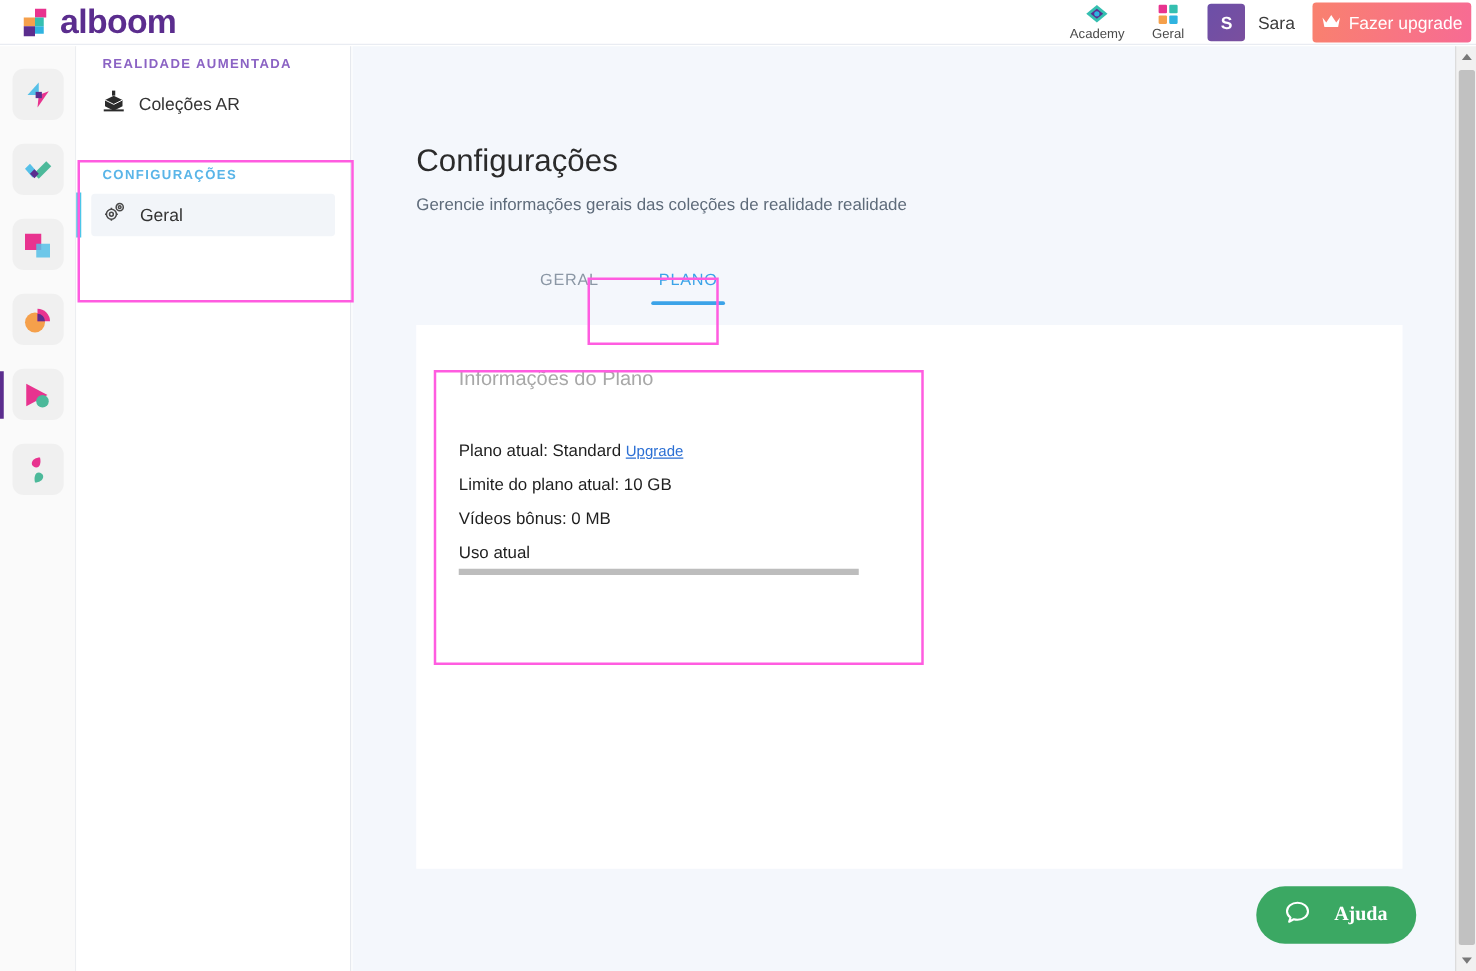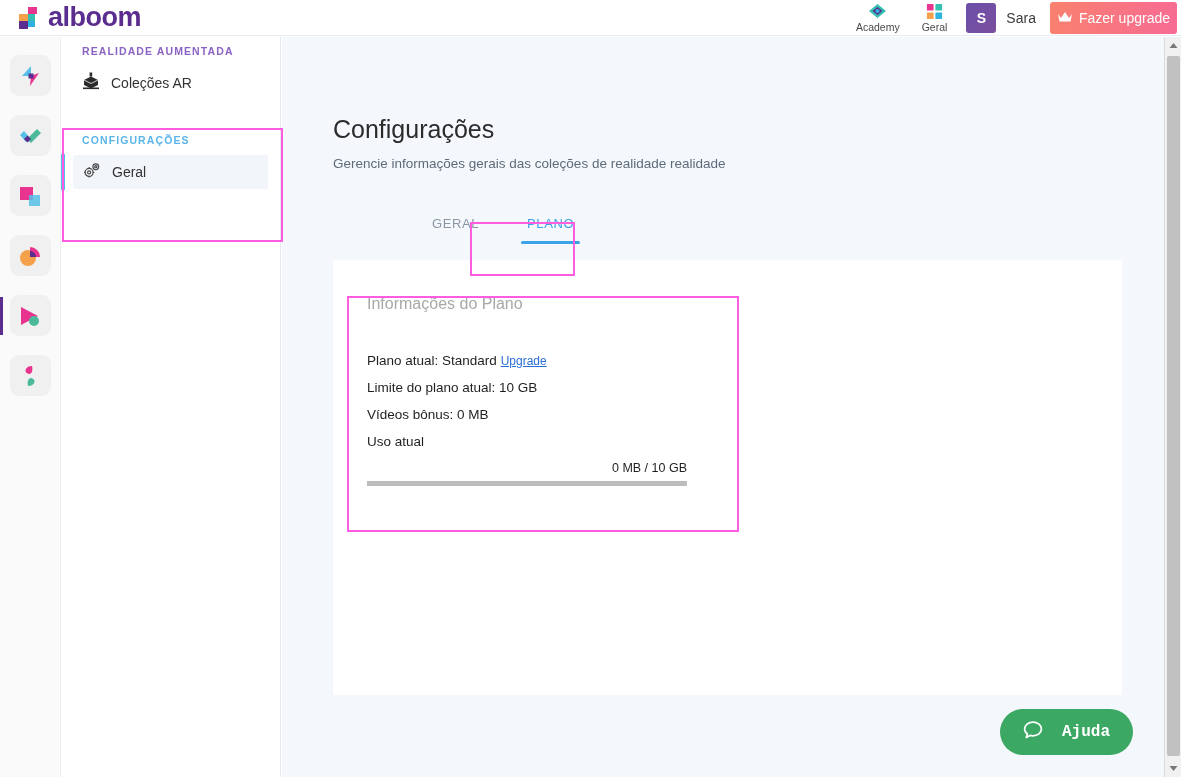--- a/index.html
+++ b/index.html
@@ -139,21 +139,21 @@
   .anno { position: absolute; border: 2px solid #ff5ce0; pointer-events: none; }
   .anno-sidebar { top: 128px; left: 62px; width: 221px; height: 114px; }
   .anno-tab { top: 222px; left: 470px; width: 105px; height: 54px; }
   .anno-plan { top: 296px; left: 347px; width: 392px; height: 236px; }
 
   
   .help-btn {
     position: absolute; right: 31px; bottom: 22px;
     height: 46px; padding: 0 23px; border: none; border-radius: 23px;
     background: #3ba863; color: #ffffff; font-size: 16px; font-weight: bold;
-    font-family: Liberation Mono, monospace; display: flex; align-items: center; gap: 19px;
+    font-family: Liberation Serif, serif; display: flex; align-items: center; gap: 19px;
     cursor: pointer;
   }
 
   
   .scrollbar {
     position: absolute; top: 37px; right: 0; width: 17px; height: 740px;
     background: #f1f1f1; border-left: 1px solid #dcdcdc;
   }
   .sb-arrow {
     width: 17px; height: 17px; display: flex;
@@ -337,21 +337,20 @@
           <span>Plano atual: Standard</span>
           <span class="upgrade-link">Upgrade</span>
         </div>
 
         <div class="plan-line">Limite do plano atual: 10 GB</div>
 
         <div class="plan-line">Vídeos bônus: 0 MB</div>
 
         <div class="plan-line">Uso atual</div>
 
-        <div class="usage-value">0 MB / 10 GB</div>
 
         <div class="progress-track">
           <div class="progress-fill" id="progress-fill" style="width: 0%;"></div>
         </div>
       </div>
     </div>
 
     <button class="help-btn">
       <span>
         <svg width="20" height="20" viewBox="0 0 20 20">

